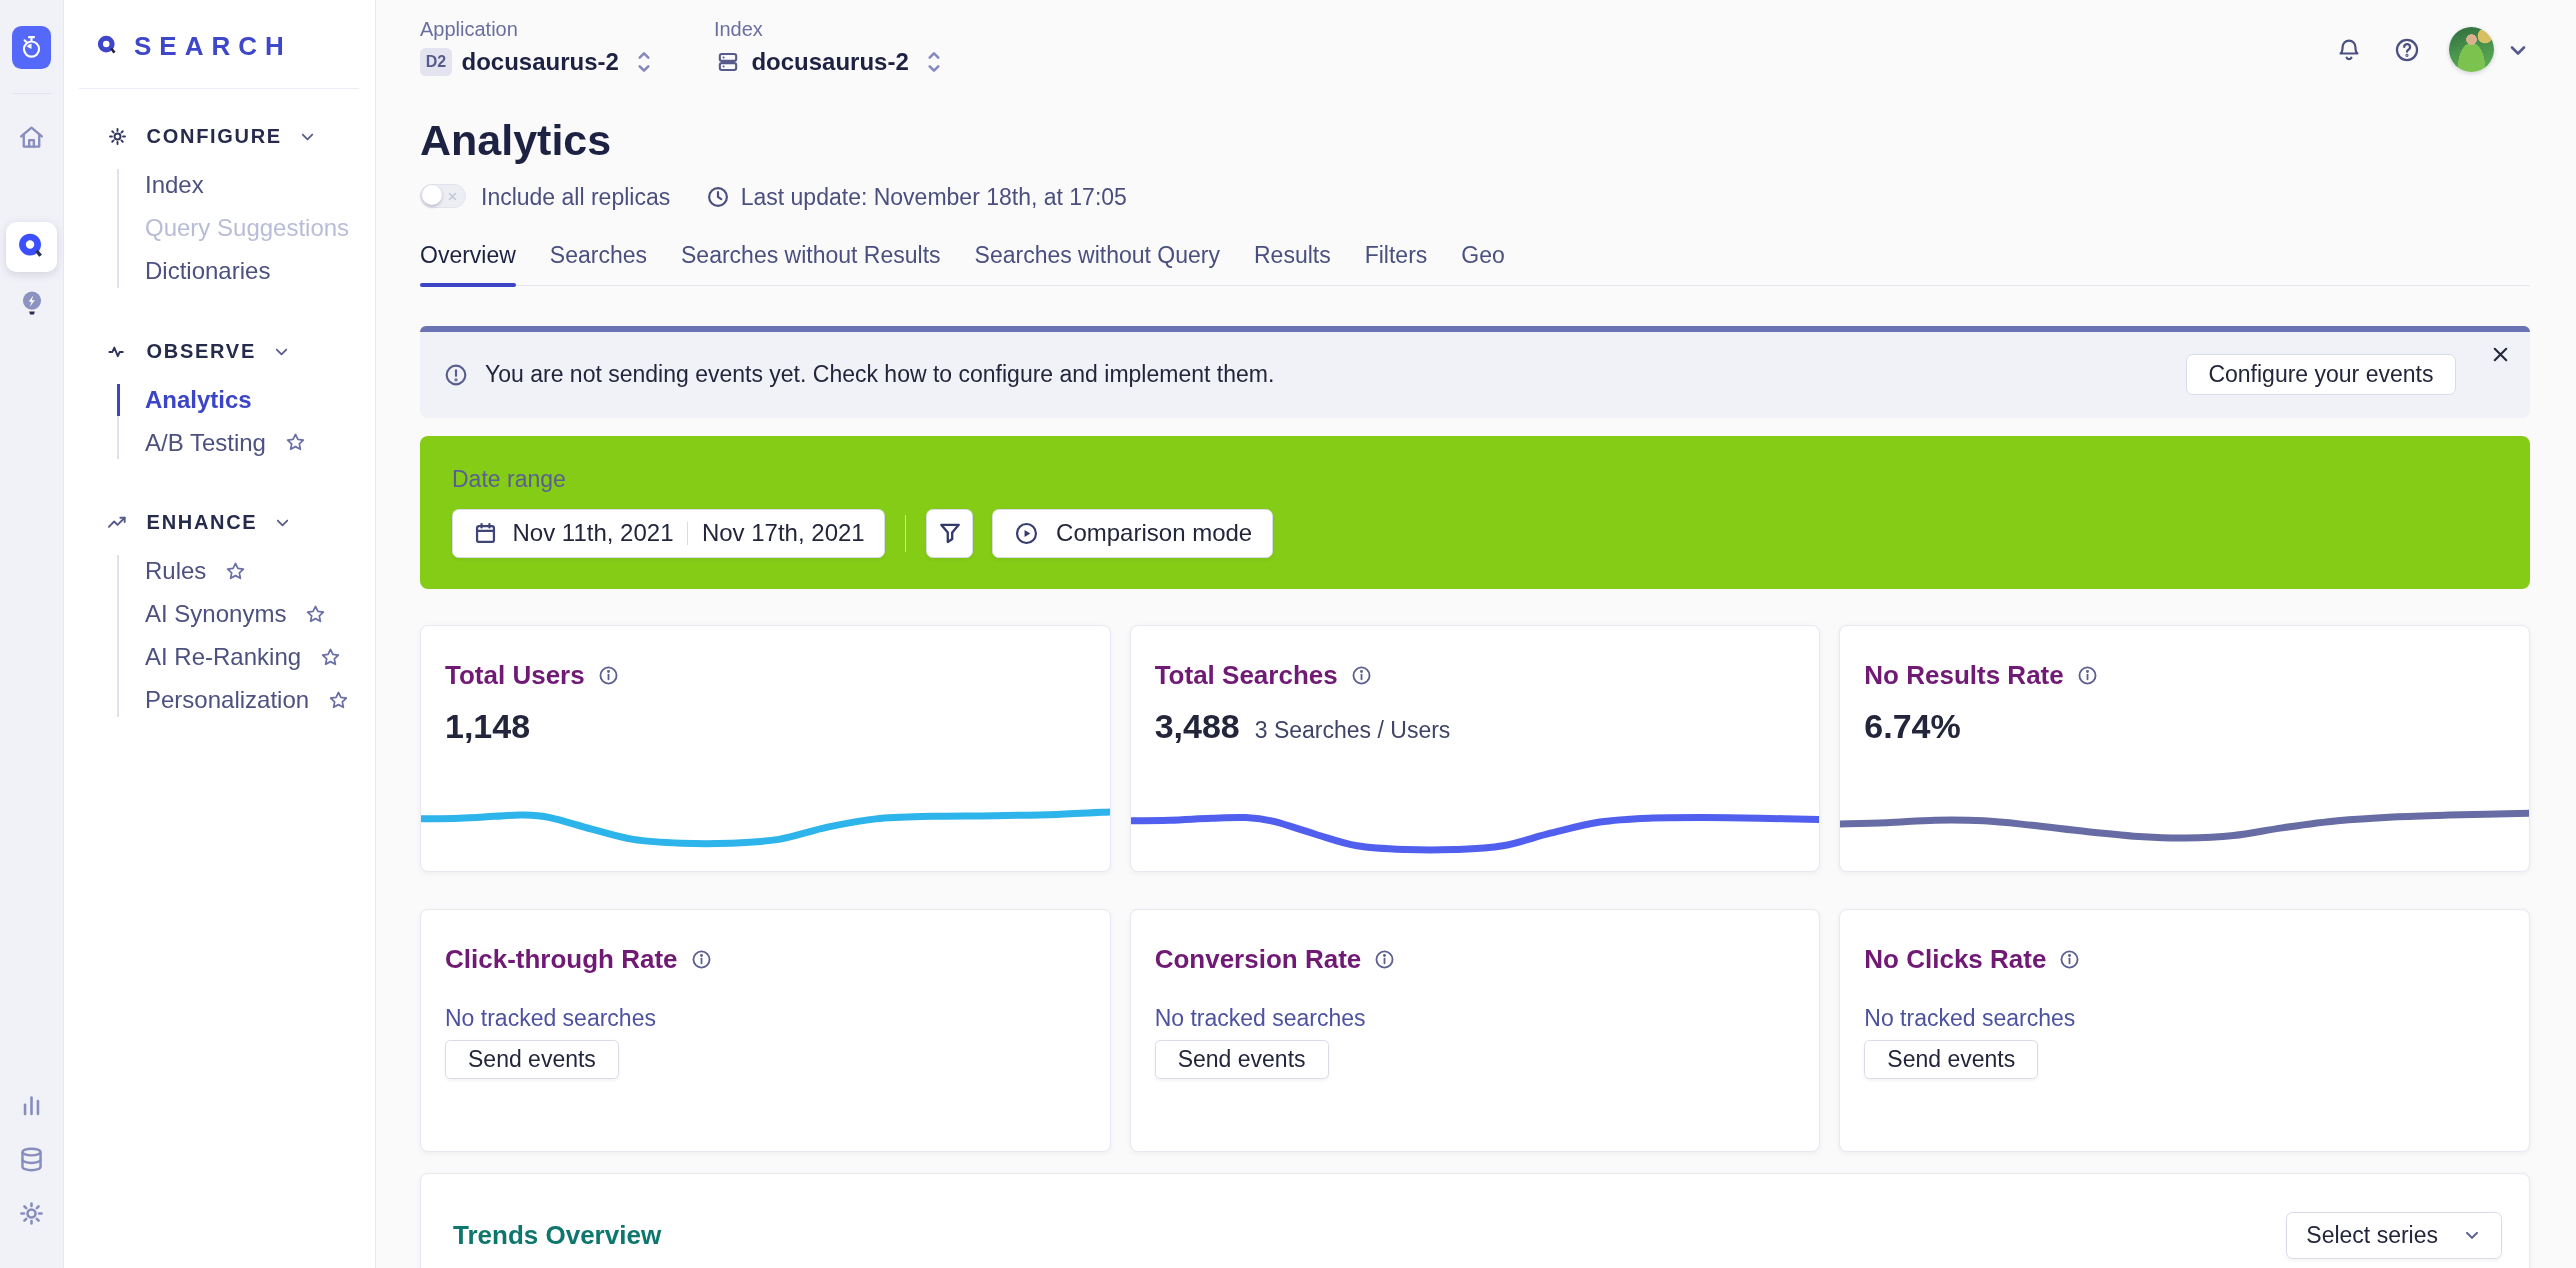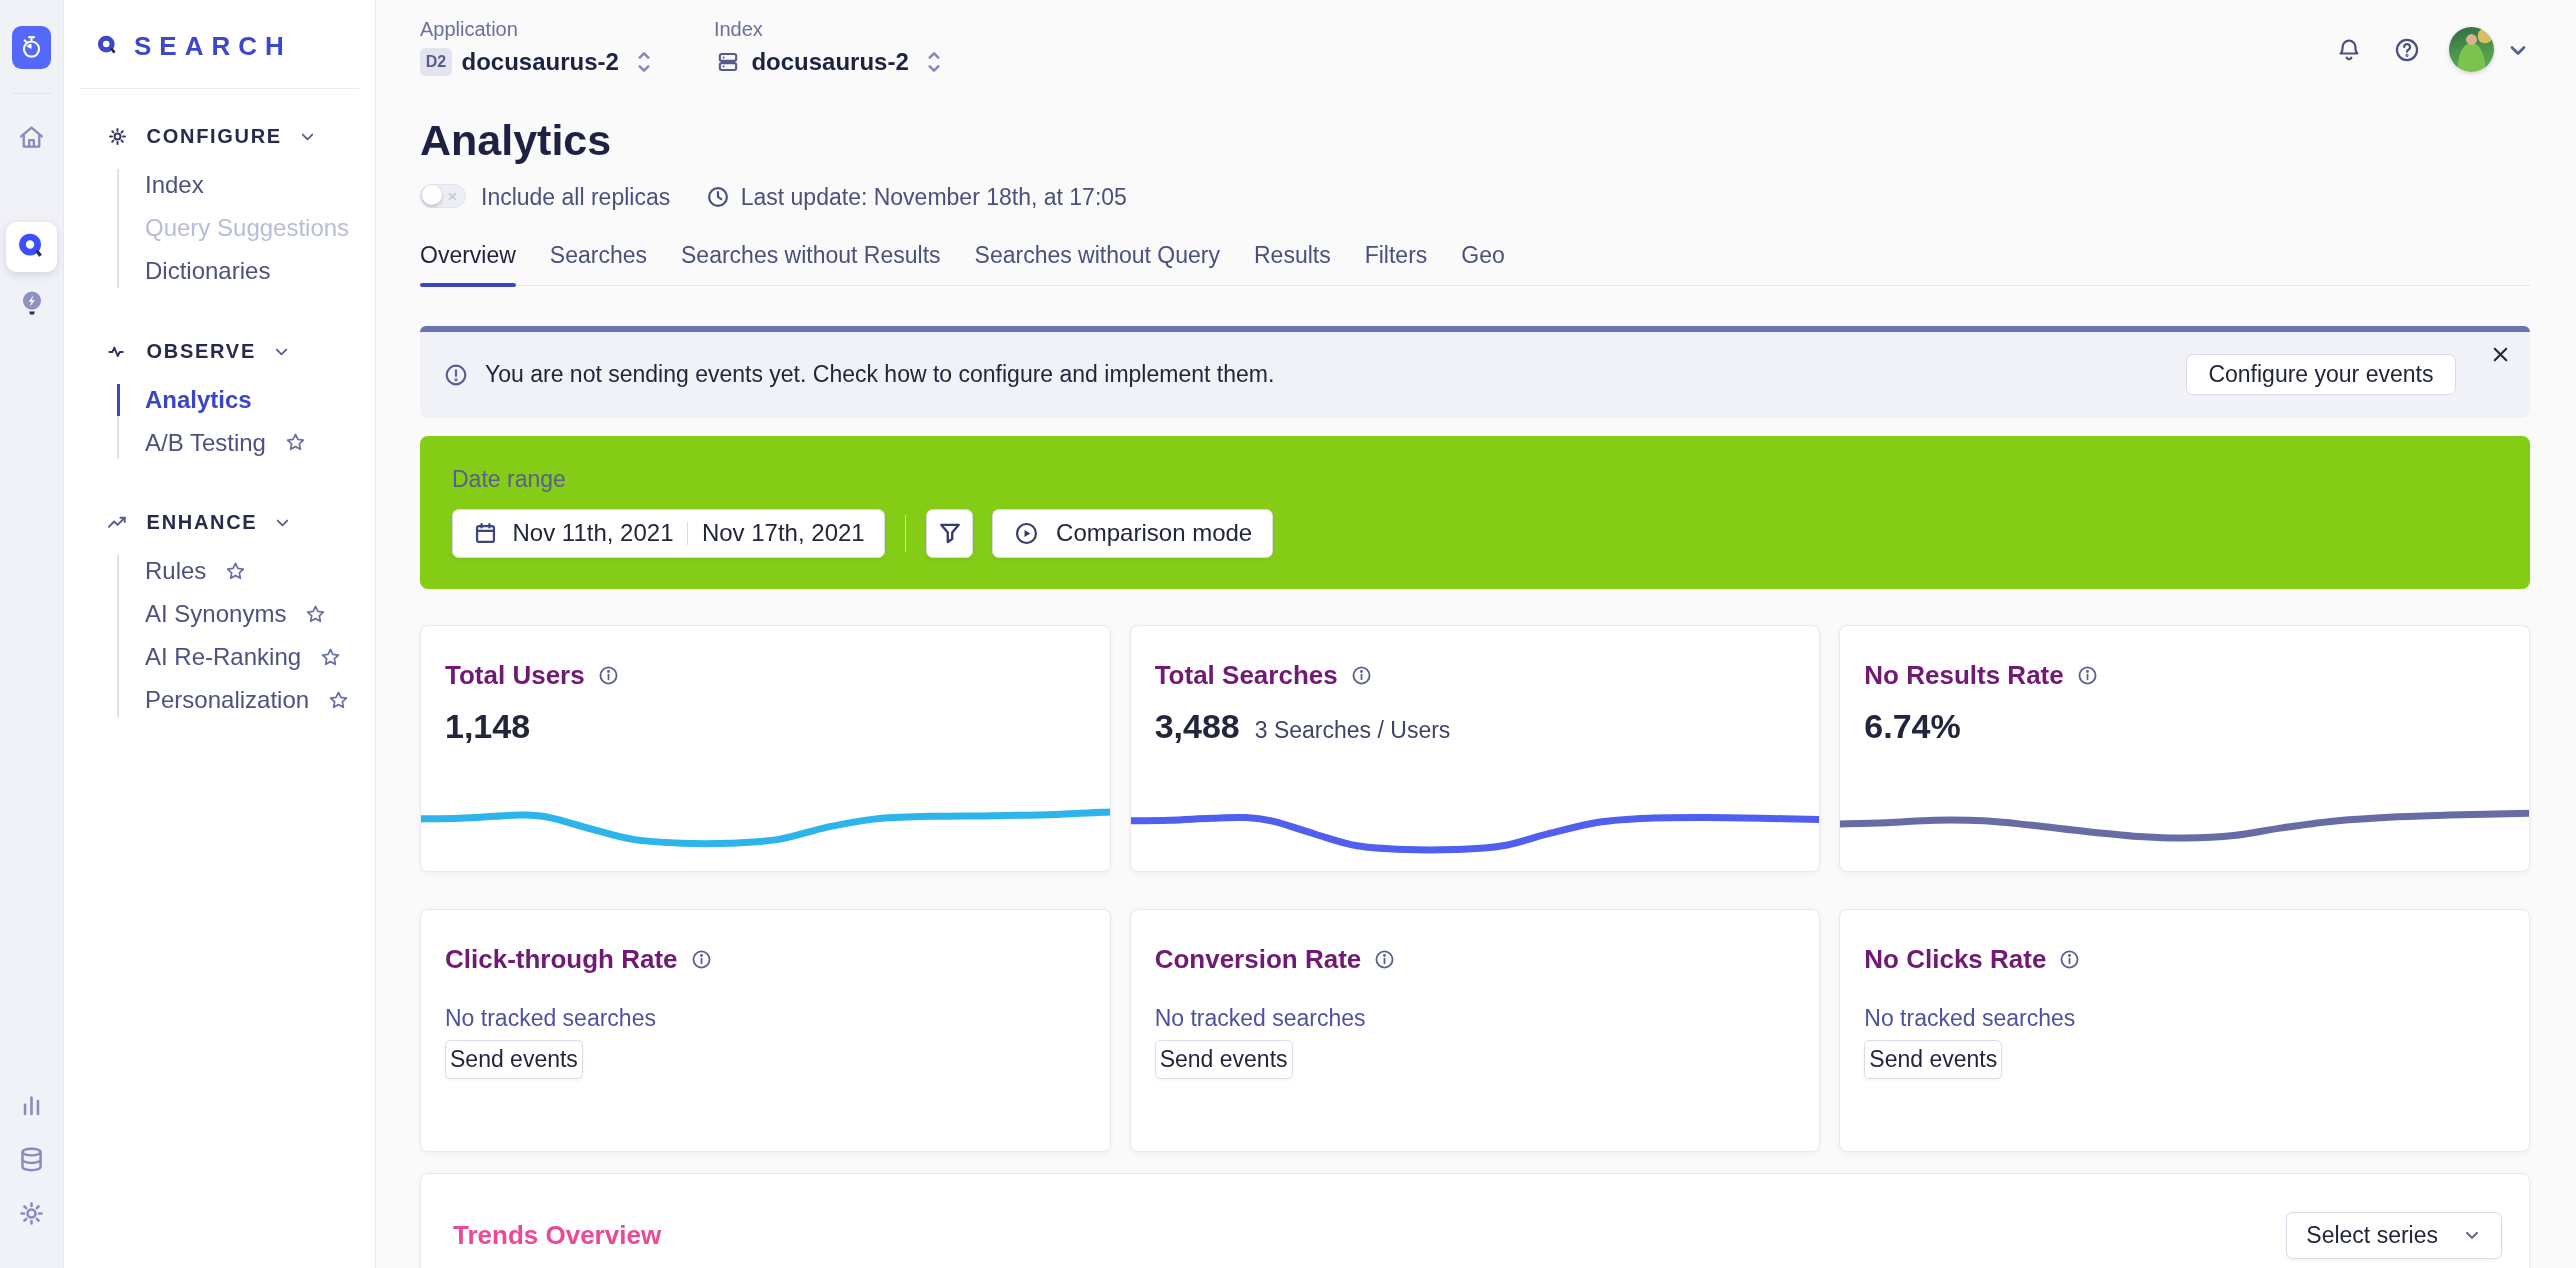--- a/index.html
+++ b/index.html
@@ -115,26 +115,26 @@
   .card.empty-metric { height:243px; }
   .card-title-row { display:flex; align-items:center; }
   .card-title { font-size:26px; font-weight:700; color:#701a75; }
   .info { margin-left:12px; color:#5b5f8f; }
   .value-row { margin-top:16px; display:flex; align-items:baseline; }
   .value { font-size:34px; font-weight:600; color:#23263b; }
   .subvalue { margin-left:15px; font-size:23px; color:#3f4466; }
   .spark { position:absolute; left:-2.7px; right:-2.7px; bottom:15px; height:64px; }
   .spark svg { width:100%; height:100%; }
   .no-tracked { margin-top:30px; font-size:23px; color:#4c52a0; }
-  .send-btn { margin-top:8px; display:inline-flex; align-items:center; height:39px; padding:0 4px;
+  .send-btn { margin-top:8px; display:inline-flex; align-items:center; height:39px; padding:0 22px;
     border-radius:5.4px; font-size:23px; }
 
   .trends { margin-top:21px; height:291px; padding:38px 27px 0 32px; }
   .trends-row { display:flex; align-items:center; }
-  .trends-title { font-size:26px; font-weight:700; color:#ec4899; }
+  .trends-title { font-size:26px; font-weight:700; color:#0f766e; }
   .select-btn { margin-left:auto; height:47px; display:flex; align-items:center; gap:24px; padding:0 19px; font-size:23px; }
   .select-chev { color:#565b8c; }
 </style>
 </head>
 <body>
 
 <aside class="rail">
   <div class="app-tile">
     <svg width="27" height="27" viewBox="0 0 24 24" fill="none" stroke="#fff" stroke-width="1.9" stroke-linecap="round">
       <circle cx="12" cy="13.4" r="6.7"></circle>

